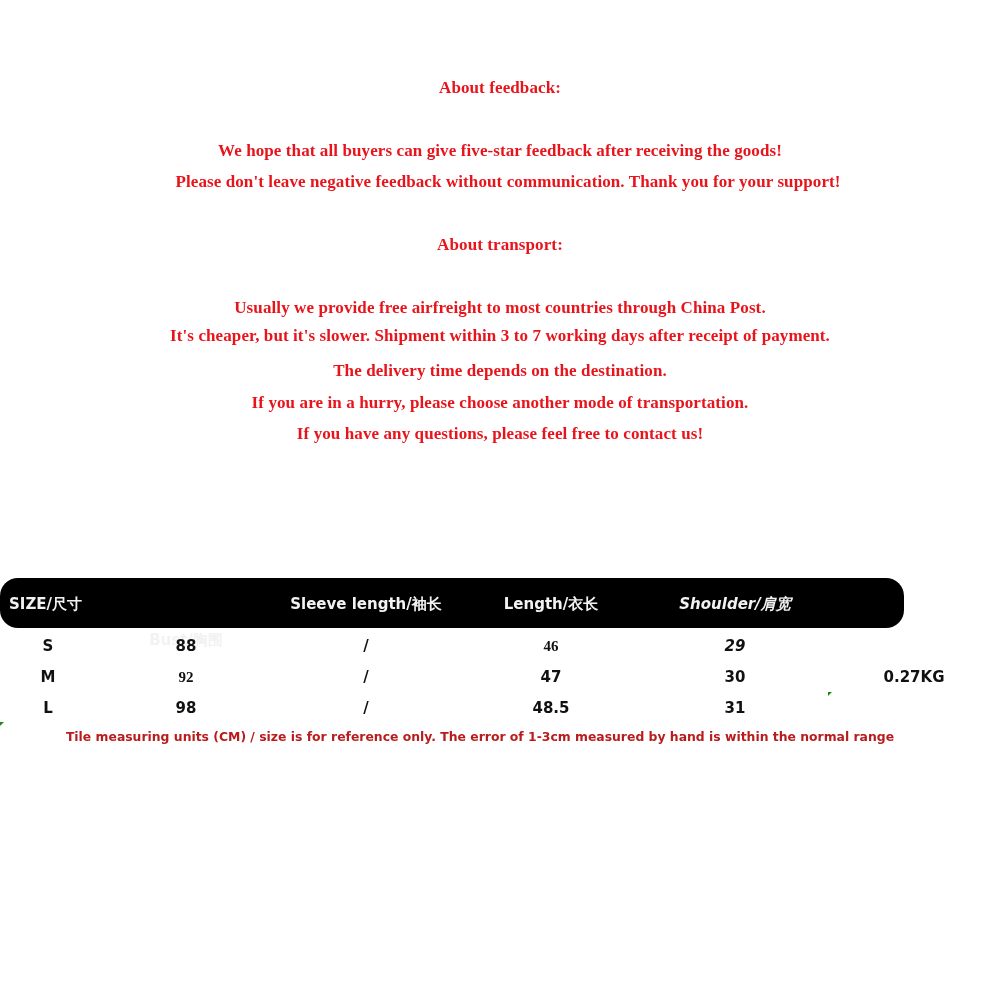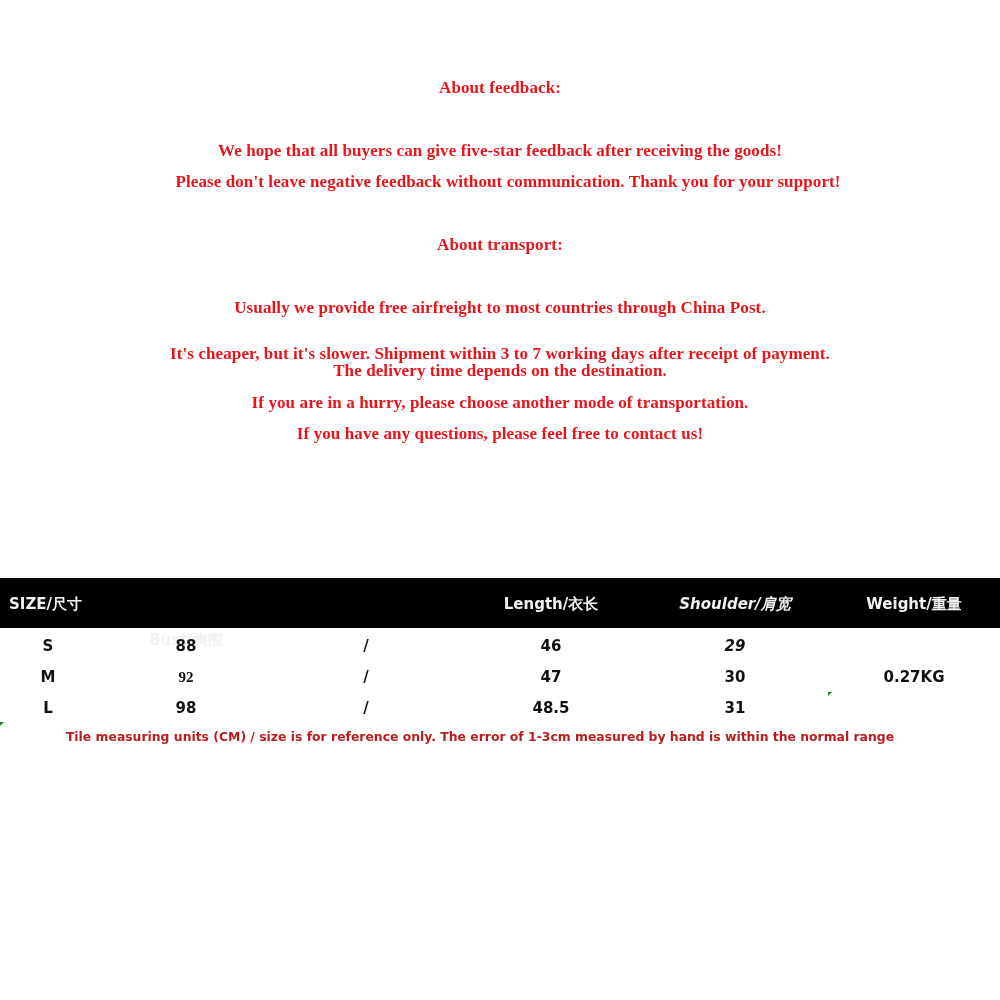--- a/index.html
+++ b/index.html
@@ -31,23 +31,24 @@
       left: 0;
       top: 578px;
       width: 1000px;
       font-family: "DejaVu Sans", "Liberation Sans", sans-serif;
       font-weight: bold;
     }
     .header-bar {
       position: absolute;
       left: 0;
       top: 0;
-      width: 1000px;
+      width: 904px;
       height: 50px;
       background: #000000;
+      border-radius: 18px;
     }
     .hcell {
       position: absolute;
       top: 0;
       height: 50px;
       line-height: 52px;
       color: #f2f2f2;
       font-size: 15px;
       white-space: nowrap;
       transform: translateX(-50%);
@@ -86,39 +87,39 @@
   </style>
 </head>
 <body>
 
 <div class="notice" style="top:78px;">About feedback:</div>
 <div class="notice" style="top:141px;">We hope that all buyers can give five-star feedback after receiving the goods!</div>
 <div class="notice" style="top:172px;margin-left:8px;">Please don't leave negative feedback without communication. Thank you for your support!</div>
 
 <div class="notice" style="top:235px;">About transport:</div>
 <div class="notice" style="top:298px;">Usually we provide free airfreight to most countries through China Post.</div>
-<div class="notice" style="top:344px;">It's cheaper, but it's slower. Shipment within 3 to 7 working days after receipt of payment.</div>
+<div class="notice" style="top:326px;">It's cheaper, but it's slower. Shipment within 3 to 7 working days after receipt of payment.</div>
 <div class="notice" style="top:361px;">The delivery time depends on the destination.</div>
 <div class="notice" style="top:393px;">If you are in a hurry, please choose another mode of transportation.</div>
 <div class="notice" style="top:424px;">If you have any questions, please feel free to contact us!</div>
 
 <div class="size-table">
   <div class="header-bar">
     <span class="hcell first" style="left:9px;">SIZE/尺寸</span>
     <span class="hcell" style="left:186px;margin-top:36px;">Bust/胸围</span>
+    <span class="hcell" style="left:366px;">Sleeve length/袖长</span>
     <span class="hcell" style="left:551px;">Length/衣长</span>
     <span class="hcell" style="left:735px;font-style:italic;">Shoulder/肩宽</span>
-    <span class="hcell" style="left:914px;">Weight/重量</span>
   </div>
 
   <div>
     <span class="dcell" style="left:48px; top:58px;">S</span>
     <span class="dcell" style="left:186px; top:58px;">88</span>
     <span class="dcell" style="left:366px; top:58px;">/</span>
-    <span class="dcell" style="left:551px; top:58px;">46</span>
+    <span class="dcell" style="left:551px; top:58px;font-family:Liberation Serif, serif;">46</span>
     <span class="dcell" style="left:735px; top:58px;font-style:italic;">29</span>
   </div>
 
   <div>
     <span class="dcell" style="left:48px; top:89px;">M</span>
     <span class="dcell" style="left:186px; top:89px;font-family:Liberation Serif, serif;">92</span>
     <span class="dcell" style="left:366px; top:89px;">/</span>
     <span class="dcell" style="left:551px; top:89px;">47</span>
     <span class="dcell" style="left:735px; top:89px;">30</span>
     <span class="dcell" style="left:914px; top:89px;">0.27KG</span>

